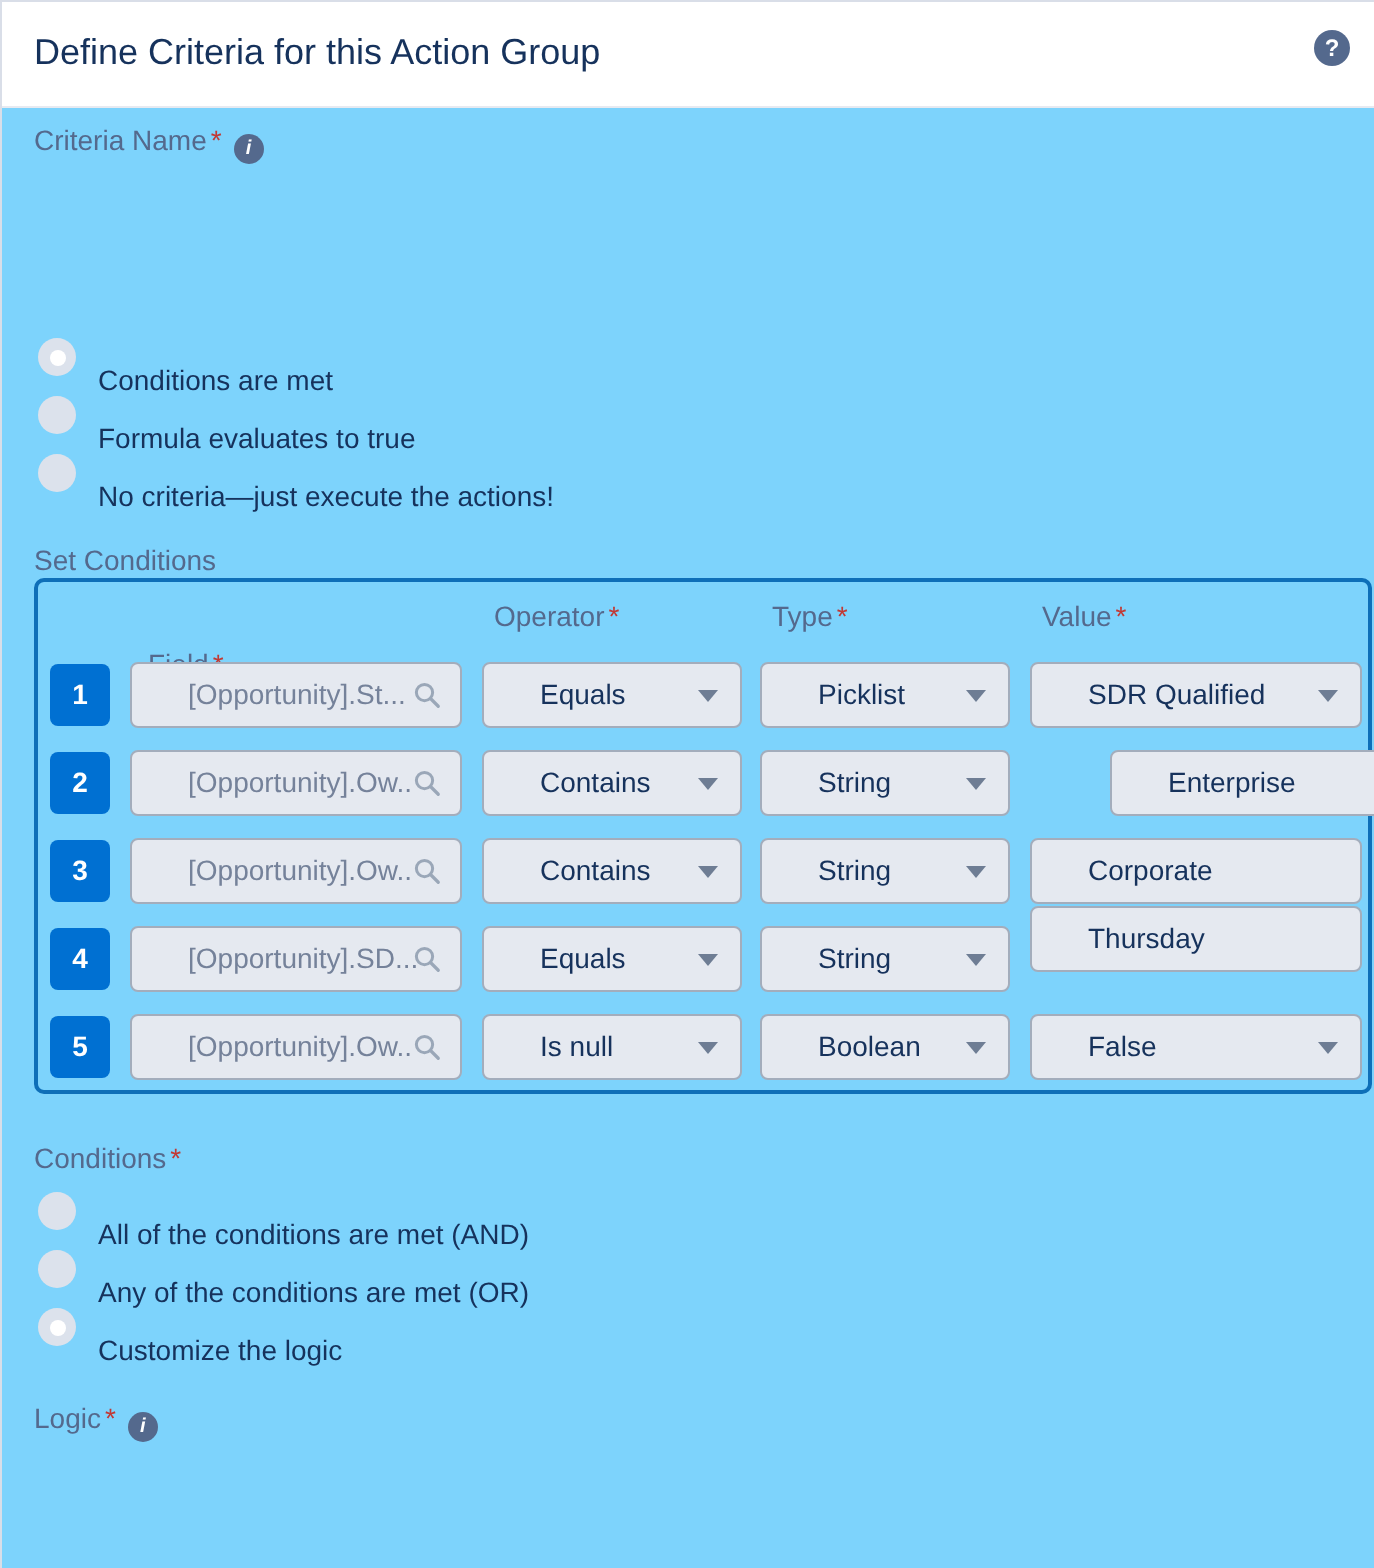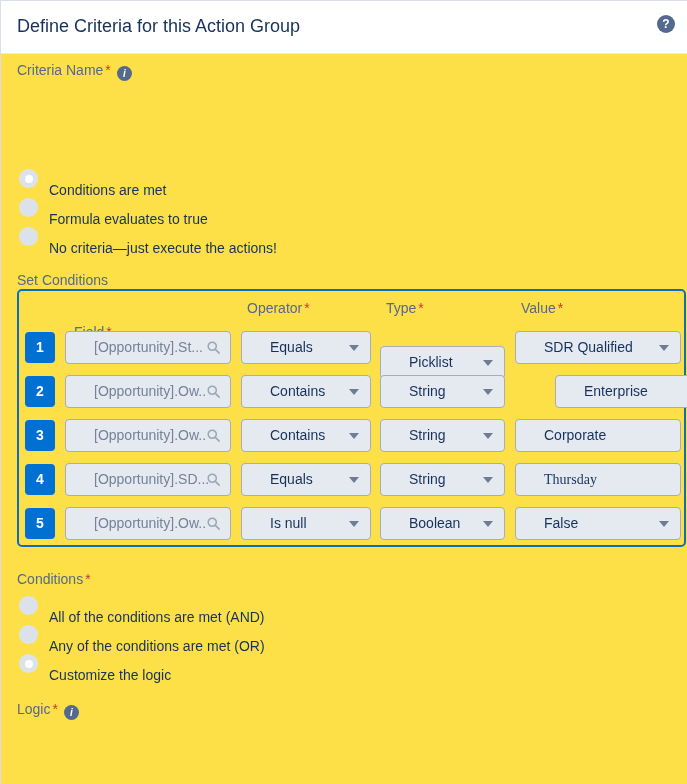--- a/index.html
+++ b/index.html
@@ -5,21 +5,21 @@
   * { box-sizing: border-box; margin: 0; padding: 0; }
   html,body { width: 687px; height: 784px; }
   body {
     font-family: "Liberation Sans", sans-serif;
     background: #f4f5f9;
     color: #16325c;
   }
   .panel {
     position: relative;
     width: 687px; height: 784px;
-    background: #fde047;
+    background: #7dd3fc;
     border-left: 1px solid #d9dee8;
     border-top: 1px solid #d9dee8;
     overflow: hidden;
   }
   .header {
     position: absolute; left: 0; top: 0; width: 687px; height: 53px;
     background: #ffffff;
     border-bottom: 1px solid #e7eaf1;
   }
   .header-title {
@@ -165,21 +165,21 @@
       <span class="cell-text">[Opportunity].St...</span>
       <svg class="search-glyph" viewBox="0 0 24 24">
         <circle cx="10" cy="10" r="6.5" fill="none" stroke="#9aa7b8" stroke-width="2.4"></circle>
         <line x1="15" y1="15" x2="21" y2="21" stroke="#9aa7b8" stroke-width="2.6" stroke-linecap="round"></line>
       </svg>
     </div>
     <div class="cell dropdown op-cell" style="left: 222px; top: 40px; width: 130px;">
       <span class="cell-text">Equals</span>
       <span class="arrow"></span>
     </div>
-    <div class="cell dropdown type-cell" style="left: 361px; top: 40px; width: 125px; margin-top: 15px;">
+    <div class="cell dropdown type-cell" style="left: 361px; top: 40px; width: 125px;">
       <span class="cell-text">Picklist</span>
       <span class="arrow"></span>
     </div>
     <div class="cell value-cell dropdown" style="left: 496px; top: 40px; width: 166px;">
       <span class="cell-text">SDR Qualified</span>
       <span class="arrow"></span>
     </div>
   </div>
 
   <div>
@@ -238,21 +238,21 @@
       </svg>
     </div>
     <div class="cell dropdown op-cell" style="left: 222px; top: 172px; width: 130px;">
       <span class="cell-text">Equals</span>
       <span class="arrow"></span>
     </div>
     <div class="cell dropdown type-cell" style="left: 361px; top: 172px; width: 125px;">
       <span class="cell-text">String</span>
       <span class="arrow"></span>
     </div>
-    <div class="cell value-cell" style="left: 496px; top: 172px; width: 166px; font-family: Liberation Serif, serif;">
+    <div class="cell value-cell" style="left: 496px; top: 162px; width: 166px;">
       <span class="cell-text">Thursday</span>
       
     </div>
   </div>
 
   <div>
     <div class="row-badge" style="left: 6px; top: 217px;">5</div>
     <div class="cell field-cell" style="left: 46px; top: 216px; width: 166px;">
       <span class="cell-text">[Opportunity].Ow..</span>
       <svg class="search-glyph" viewBox="0 0 24 24">

